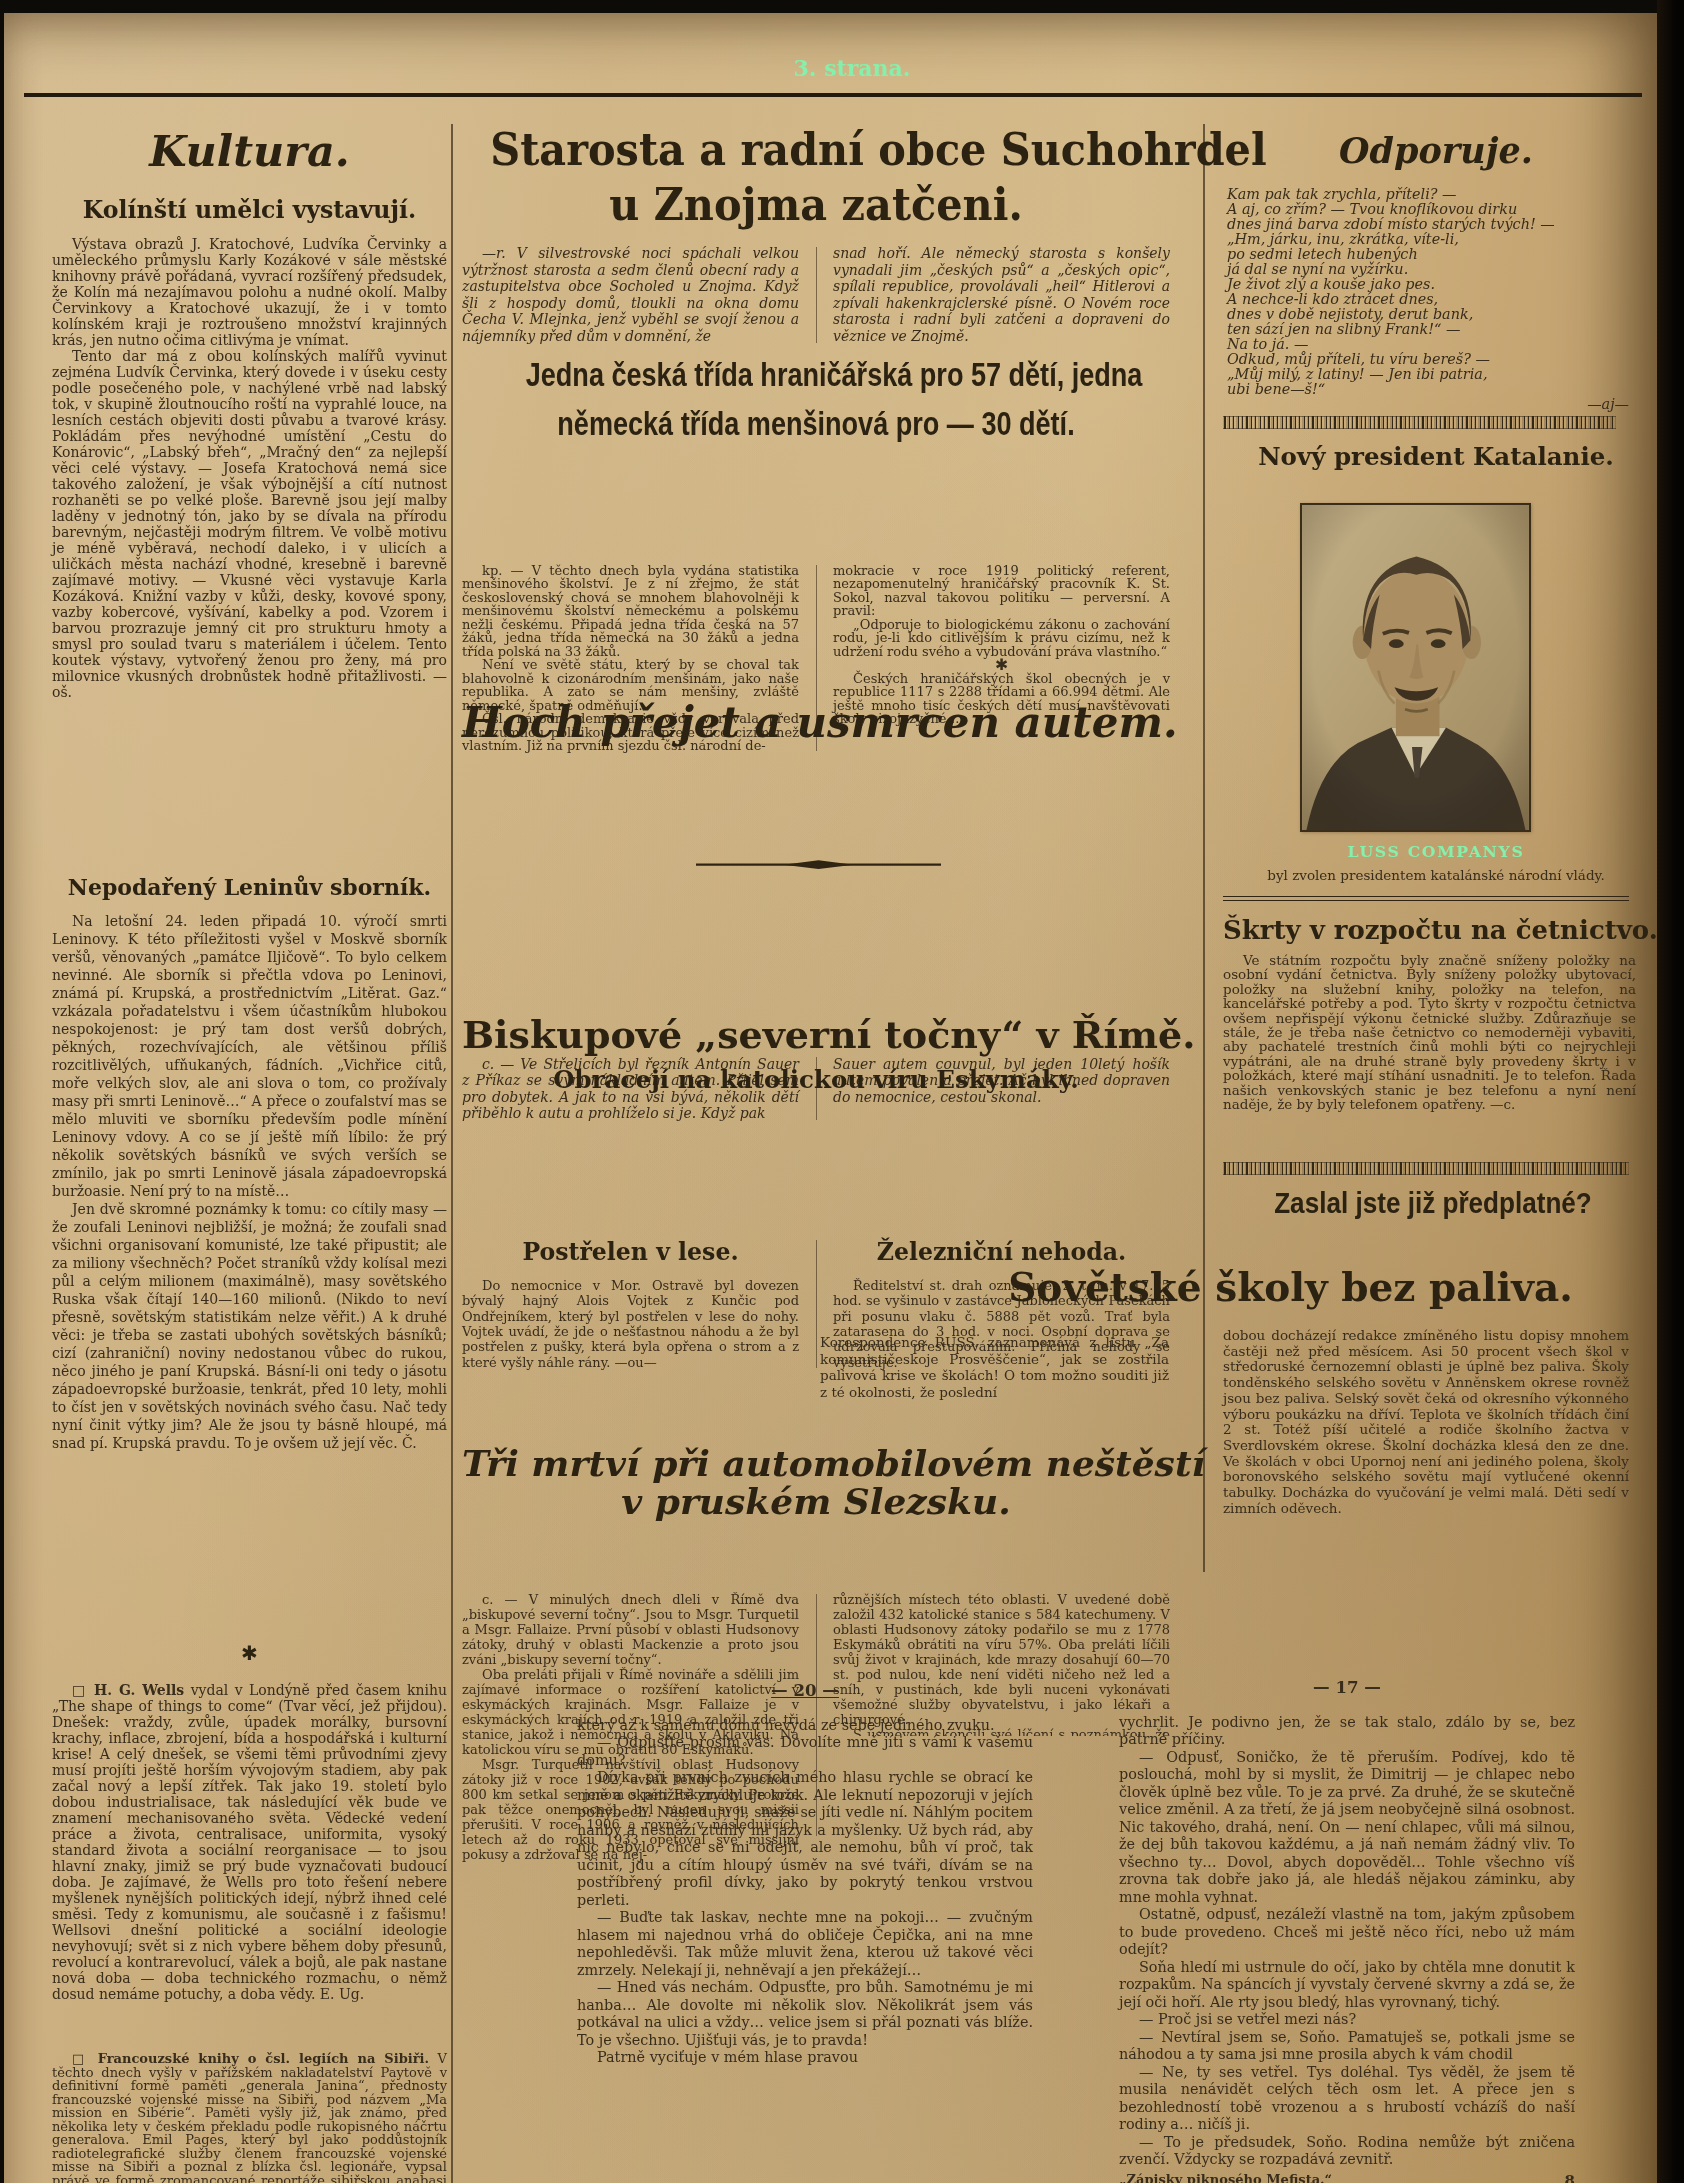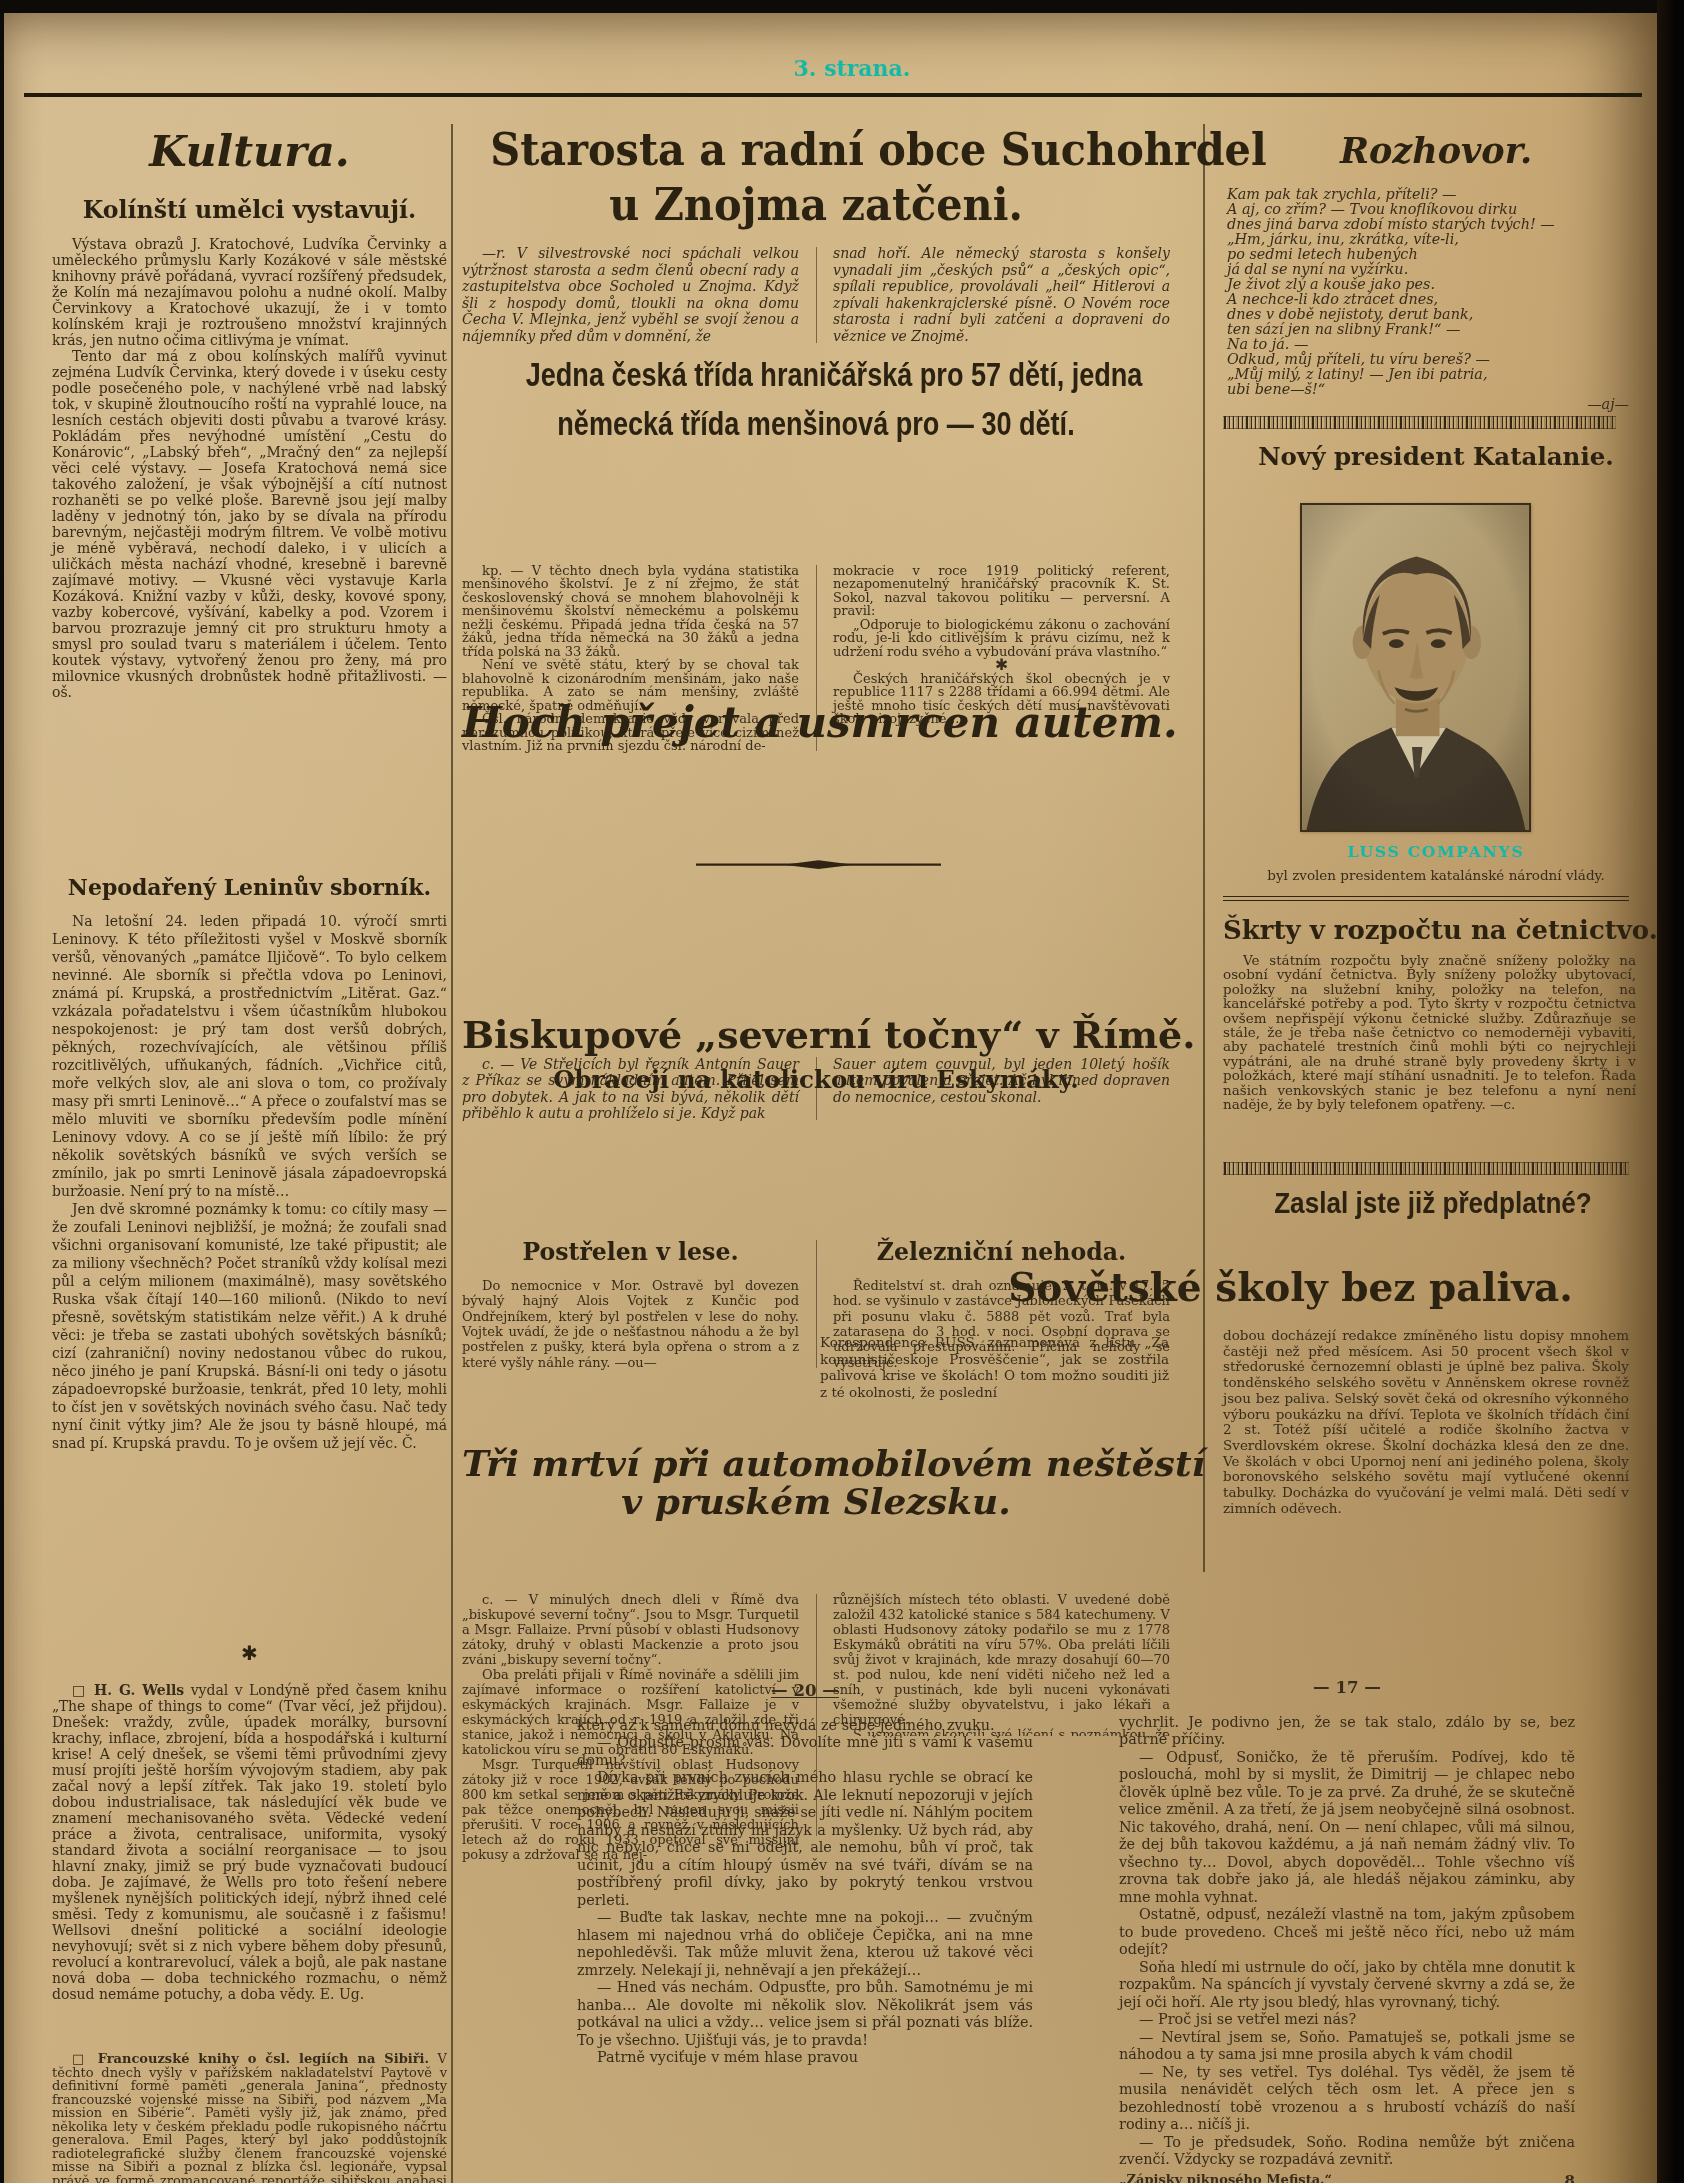--- a/index.html
+++ b/index.html
@@ -11,21 +11,21 @@
       radial-gradient(ellipse at 85% 65%, rgba(80,52,20,.14), transparent 55%),
       radial-gradient(ellipse at 50% 95%, rgba(70,45,18,.10), transparent 60%),
       linear-gradient(98deg,#cfb487 0%,#c9ac7b 30%,#d2b786 58%,#c4a471 82%,#b29058 100%);
     box-shadow: inset -39px 0 61px rgba(45,28,10,.42), inset 0 17.5px 39px rgba(95,68,35,.22),
                 inset 0 -13px 35px rgba(70,45,18,.25);}
   .abs{position:absolute;}
   .ctr{text-align:center;}
   .jst{text-align:justify;}
   p{margin:0;text-indent:20px;}
   p.noind{text-indent:0;}
-  .dark{color:#14b8a6;}
+  .dark{color:#86efac;}
 
   
   .vrule{position:absolute;width:1.7px;background:#46351f;opacity:.75;}
   .hrule-top{position:absolute;height:3.9px;background:#231a0e;}
   .dblrule{border-top:1.7px solid #2f2413;border-bottom:1.7px solid #2f2413;height:2.6px;}
   .hatch{height:11.4px;background:repeating-linear-gradient(90deg,#33281636 0 1.3px,#332816 1.3px 2.6px,#33281600 2.6px 4.4px);
          border-top:0.9px solid #33281688;border-bottom:0.9px solid #33281688;}
   .crule{position:absolute;left:50%;top:1.7px;bottom:1.7px;width:1.3px;background:#4a3822;opacity:.65;}
 
   
@@ -165,21 +165,21 @@
   </div>
 
   <div class="abs ctr serif-h nowrap" style="left:985px;top:1264px;width:611px;font-size:39px;">Sovětské školy bez paliva.</div>
   <div class="abs jst" style="left:820px;top:1334px;width:349px;font-size:13.5px;line-height:16.6px;">
     <p class="noind">Korespondence RUSS. zaznamenává z listu „Za komunističeskoje Prosvěščenie“, jak se zostřila palivová krise ve školách! O tom možno souditi již z té okolnosti, že poslední</p>
   </div>
 
   <div class="abs ctr script-h nowrap" style="left:462px;top:1442px;width:708px;font-size:36px;">Tři mrtví při automobilovém neštěstí</div>
   <div class="abs ctr script-h nowrap" style="left:462px;top:1480px;width:708px;font-size:36px;">v pruském Slezsku.</div>
 
-  <div class="abs ctr script-h" style="left:1223px;top:130px;width:426px;font-size:35px;">Rozhovor.</div>
+  <div class="abs ctr script-h" style="left:1223px;top:130px;width:426px;font-size:35px;">Odporuje.</div>
 
   <div class="abs" style="left:1227px;top:187px;width:421px;">
     <div class="poemline">Kam pak tak zrychla, příteli? —</div>
     <div class="poemline">A aj, co zřím? — Tvou knoflíkovou dirku</div>
     <div class="poemline">dnes jiná barva zdobí místo starých tvých! —</div>
     <div class="poemline">„Hm, járku, inu, zkrátka, víte-li,</div>
     <div class="poemline">po sedmi letech hubených</div>
     <div class="poemline">já dal se nyní na vyžírku.</div>
     <div class="poemline">Je život zlý a kouše jako pes.</div>
     <div class="poemline">A nechce-li kdo ztrácet dnes,</div>

